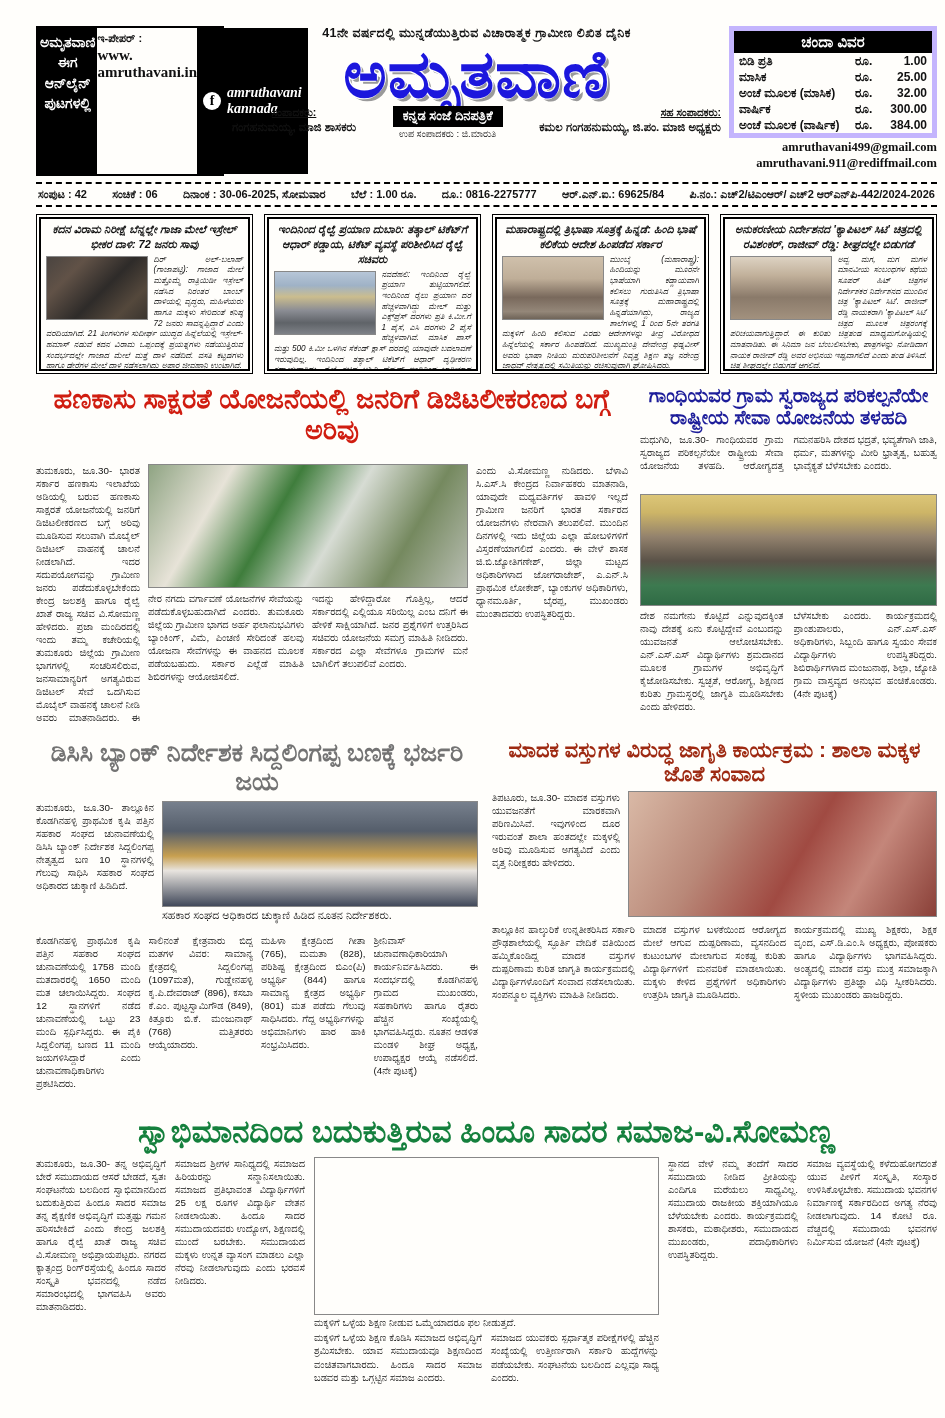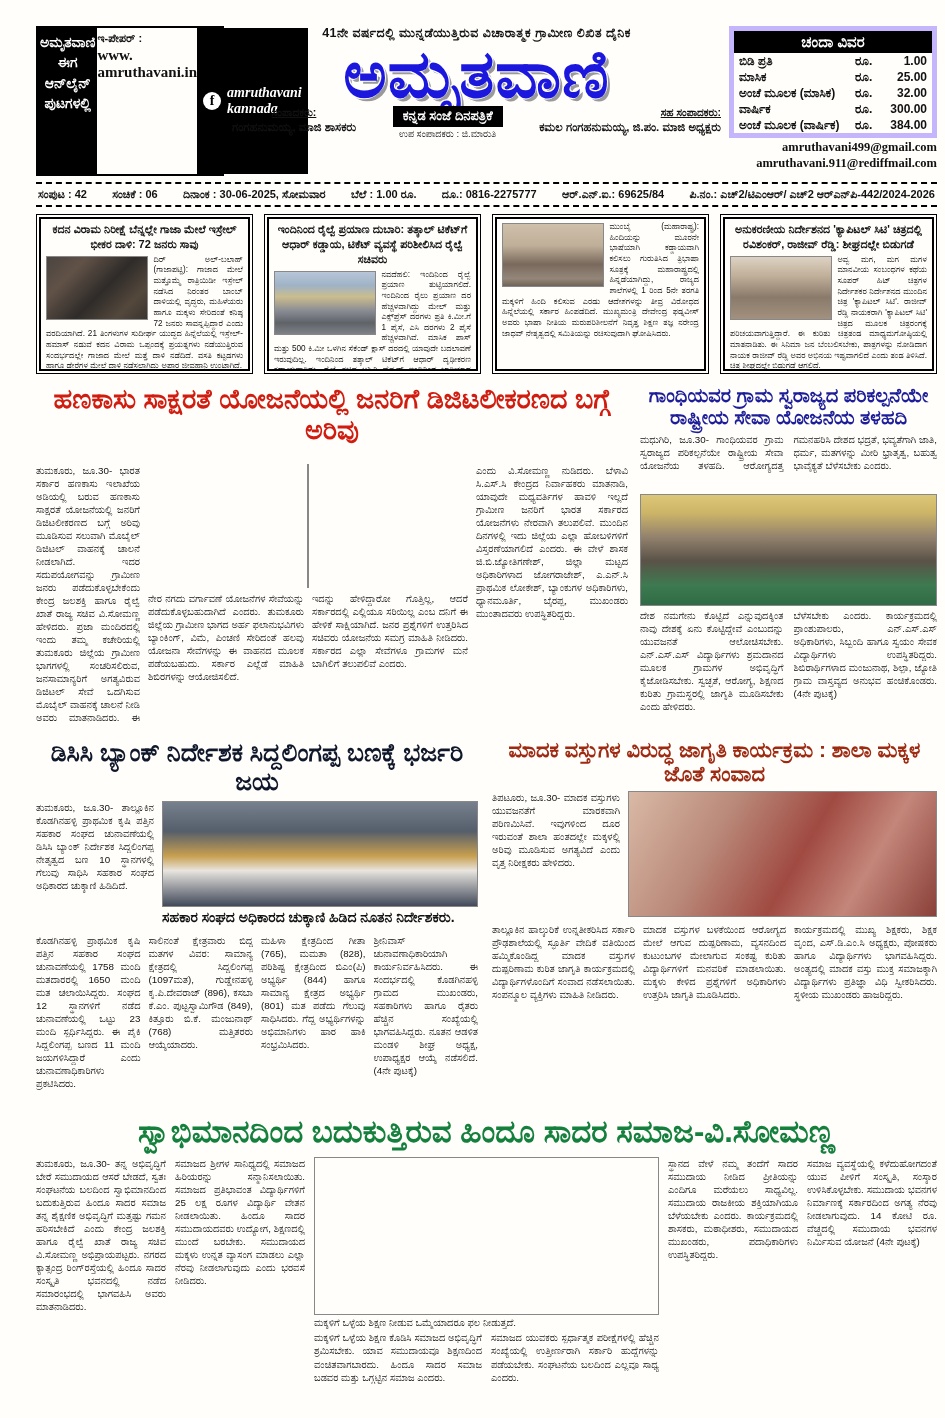--- a/index.html
+++ b/index.html
@@ -37,53 +37,53 @@
   .subs-row { display:grid; grid-template-columns:1fr 26px 46px; padding:1px 5px; font-weight:bold; font-size:12px; }
   .subs-amount { text-align:right; }
   .subs-emails { text-align:right; font-family:"Liberation Serif", serif; font-weight:bold; font-size:12.5px; line-height:1.25; margin-top:2px; }
 
   
   .infobar { margin-top:6px; border-top:2.5px dashed #000; border-bottom:2.5px dashed #000;
              display:flex; justify-content:space-between; gap:6px; padding:4px 2px;
              font-weight:bold; font-size:11px; white-space:nowrap; overflow:hidden; }
 
   
-  .briefs { display:grid; grid-template-columns:repeat(4,1fr); gap:11px; margin-top:7px; }
+  .briefs { display:grid; grid-template-columns:repeat(4,1fr); gap:11px; margin-top:7px;font-style:italic; }
   .brief { border:1.5px solid #000; padding:2px; height:160px; }
   .brief-inner { border:2px solid #000; padding:3px 5px; height:100%; overflow:hidden; }
   .brief-hl { font-weight:bold; font-size:11px; line-height:1.35; text-align:center; margin-bottom:3px; }
   .brief-body { font-size:8.2px; line-height:1.3; text-align:justify; }
   .brief-photo { float:left; width:52%; height:64px; margin:1px 5px 2px 0; border:1px solid #777; }
 
   
   .hl { font-weight:800; text-align:center; line-height:1.15; }
   .coltext { font-size:9.8px; line-height:1.33; text-align:justify; overflow:hidden; }
   .photo { border:1px solid #888; }
-  .caption { font-size:14px; font-weight:bold; line-height:1.25; margin-top:2px; }
+  .caption { font-size:11px; font-weight:normal; line-height:1.25; margin-top:2px; }
 
   
   .row1 { display:grid; grid-template-columns:592px 1fr; gap:12px; margin-top:10px; }
   .a1-hl { font-size:27px; color:#d01d10; margin-bottom:18px; }
   .a1-body { display:flex; gap:8px; height:262px; }
   .a1-left { flex:0 0 104px; }
-  .a1-center { flex:1; display:flex; flex-direction:column;align-items:center; }
+  .a1-center { flex:1; display:flex; flex-direction:column; }
   .a1-photo { height:124px; }
   .a1-mid { display:flex; gap:8px; margin-top:4px; flex:1; }
   .a1-mid .coltext { flex:1; }
   .a1-right { flex:0 0 152px; }
 
   .a2-hl { font-size:19.5px; color:#1d1d9a; margin-bottom:4px; }
   .a2-intro { column-count:2; column-gap:10px; height:58px; }
   .a2-photo { height:112px; margin:3px 0; }
   .a2-cols { display:flex; gap:10px; height:112px; }
   .a2-cols .coltext { flex:1; }
 
   
   .row2 { display:grid; grid-template-columns:442px 1fr; gap:14px; margin-top:12px; }
-  .a3-hl { font-size:25px; color:#0f172a; margin-bottom:5px; }
+  .a3-hl { font-size:25px; color:#737373; margin-bottom:5px; }
   .a3-top { display:flex; gap:8px; }
   .a3-topleft { flex:0 0 118px; height:128px; }
   .a3-photoblock { flex:1; }
   .a3-photo { height:106px; }
   .a3-cols { display:flex; gap:8px; margin-top:5px; height:168px; }
   .a3-cols .coltext { flex:1; }
 
   .a4-hl { font-size:21px; color:#9e2a12; margin-bottom:5px; }
   .a4-top { display:flex; gap:8px; }
   .a4-topleft { flex:0 0 128px; height:126px; }
@@ -213,20 +213,21 @@
     <div class="brief">
       <div class="brief-inner">
         <div class="brief-hl">ಇಂದಿನಿಂದ ರೈಲ್ವೆ ಪ್ರಯಾಣ ದುಬಾರಿ: ತತ್ಕಾಲ್ ಟಿಕೆಟ್‌ಗೆ ಆಧಾರ್ ಕಡ್ಡಾಯ, ಟಿಕೆಟ್ ವ್ಯವಸ್ಥೆ ಪರಿಶೀಲಿಸಿದ ರೈಲ್ವೆ ಸಚಿವರು</div>
         <div class="brief-photo photo ph-train"></div>
         <div class="brief-body">ನವದೆಹಲಿ: ಇಂದಿನಿಂದ ರೈಲ್ವೆ ಪ್ರಯಾಣ ತುಟ್ಟಿಯಾಗಲಿದೆ. ಇಂದಿನಿಂದ ರೈಲು ಪ್ರಯಾಣ ದರ ಹೆಚ್ಚಳವಾಗಿದ್ದು ಮೇಲ್ ಮತ್ತು ಎಕ್ಸ್‌ಪ್ರೆಸ್ ದರಗಳು ಪ್ರತಿ ಕಿ.ಮೀ.ಗೆ 1 ಪೈಸೆ, ಎಸಿ ದರಗಳು 2 ಪೈಸೆ ಹೆಚ್ಚಳವಾಗಿವೆ. ಮಾಸಿಕ ಪಾಸ್ ಮತ್ತು 500 ಕಿ.ಮೀ ಒಳಗಿನ ಸೆಕೆಂಡ್ ಕ್ಲಾಸ್ ದರದಲ್ಲಿ ಯಾವುದೇ ಬದಲಾವಣೆ ಇರುವುದಿಲ್ಲ. ಇಂದಿನಿಂದ ತತ್ಕಾಲ್ ಟಿಕೆಟ್‌ಗೆ ಆಧಾರ್ ದೃಢೀಕರಣ ಕಡ್ಡಾಯವಾಗಿದ್ದು, ರೈಲ್ವೆ ಸಚಿವ ಅಶ್ವಿನಿ ವೈಷ್ಣವ್ ಇಂದಿನಿಂದ ಜಾರಿಯಾದ ಟಿಕೆಟ್ ವ್ಯವಸ್ಥೆಯನ್ನು ಪರಿಶೀಲನೆ ನಡೆಸಿದರು.</div>
       </div>
     </div>
 
     <div class="brief">
       <div class="brief-inner">
+        <div class="brief-hl">ಮಹಾರಾಷ್ಟ್ರದಲ್ಲಿ ತ್ರಿಭಾಷಾ ಸೂತ್ರಕ್ಕೆ ಹಿನ್ನಡೆ: ಹಿಂದಿ ಭಾಷೆ ಕಲಿಕೆಯ ಆದೇಶ ಹಿಂಪಡೆದ ಸರ್ಕಾರ</div>
         <div class="brief-photo photo ph-mh"></div>
         <div class="brief-body">ಮುಂಬೈ (ಮಹಾರಾಷ್ಟ್ರ): ಹಿಂದಿಯನ್ನು ಮೂರನೇ ಭಾಷೆಯಾಗಿ ಕಡ್ಡಾಯವಾಗಿ ಕಲಿಸಲು ಗುರುತಿಸಿದ ತ್ರಿಭಾಷಾ ಸೂತ್ರಕ್ಕೆ ಮಹಾರಾಷ್ಟ್ರದಲ್ಲಿ ಹಿನ್ನಡೆಯಾಗಿದ್ದು, ರಾಜ್ಯದ ಶಾಲೆಗಳಲ್ಲಿ 1 ರಿಂದ 5ನೇ ತರಗತಿ ಮಕ್ಕಳಿಗೆ ಹಿಂದಿ ಕಲಿಸುವ ಎರಡು ಆದೇಶಗಳನ್ನು ತೀವ್ರ ವಿರೋಧದ ಹಿನ್ನೆಲೆಯಲ್ಲಿ ಸರ್ಕಾರ ಹಿಂಪಡೆದಿದೆ. ಮುಖ್ಯಮಂತ್ರಿ ದೇವೇಂದ್ರ ಫಡ್ನವೀಸ್ ಅವರು ಭಾಷಾ ನೀತಿಯ ಮರುಪರಿಶೀಲನೆಗೆ ನಿವೃತ್ತ ಶಿಕ್ಷಣ ತಜ್ಞ ನರೇಂದ್ರ ಜಾಧವ್ ನೇತೃತ್ವದಲ್ಲಿ ಸಮಿತಿಯನ್ನು ರಚಿಸುವುದಾಗಿ ಘೋಷಿಸಿದರು.</div>
       </div>
     </div>
 
     <div class="brief">
       <div class="brief-inner">
         <div class="brief-hl">ಅನುಕರಣೀಯ ನಿರ್ದೇಶನದ 'ಕ್ಯಾಪಿಟಲ್ ಸಿಟಿ' ಚಿತ್ರದಲ್ಲಿ ರವಿಶಂಕರ್, ರಾಜೀವ್ ರೆಡ್ಡಿ: ಶೀಘ್ರದಲ್ಲೇ ಬಿಡುಗಡೆ</div>
         <div class="brief-photo photo ph-movie"></div>
         <div class="brief-body">ಅವ್ವ ಮಗ, ಮಗ ಮಗಳ ಮಾನವೀಯ ಸಂಬಂಧಗಳ ಕಥೆಯ ಸೂಪರ್ ಹಿಟ್ ಚಿತ್ರಗಳ ನಿರ್ದೇಶಕರ ನಿರ್ದೇಶನದ ಮುಂದಿನ ಚಿತ್ರ 'ಕ್ಯಾಪಿಟಲ್ ಸಿಟಿ'. ರಾಜೀವ್ ರೆಡ್ಡಿ ನಾಯಕರಾಗಿ 'ಕ್ಯಾಪಿಟಲ್ ಸಿಟಿ' ಚಿತ್ರದ ಮೂಲಕ ಚಿತ್ರರಂಗಕ್ಕೆ ಪರಿಚಯವಾಗುತ್ತಿದ್ದಾರೆ. ಈ ಕುರಿತು ಚಿತ್ರತಂಡ ಮಾಧ್ಯಮಗೋಷ್ಠಿಯಲ್ಲಿ ಮಾತನಾಡಿತು. ಈ ಸಿನಿಮಾ ಜನ ಬೆಂಬಲಿಸಬೇಕು, ಪಾತ್ರಗಳನ್ನು ನೋಡಿದಾಗ ನಾಯಕ ರಾಜೀವ್ ರೆಡ್ಡಿ ಅವರ ಅಭಿನಯ ಇಷ್ಟವಾಗಲಿದೆ ಎಂದು ತಂಡ ತಿಳಿಸಿದೆ. ಚಿತ್ರ ಶೀಘ್ರದಲ್ಲೇ ಬಿಡುಗಡೆ ಆಗಲಿದೆ.</div>

